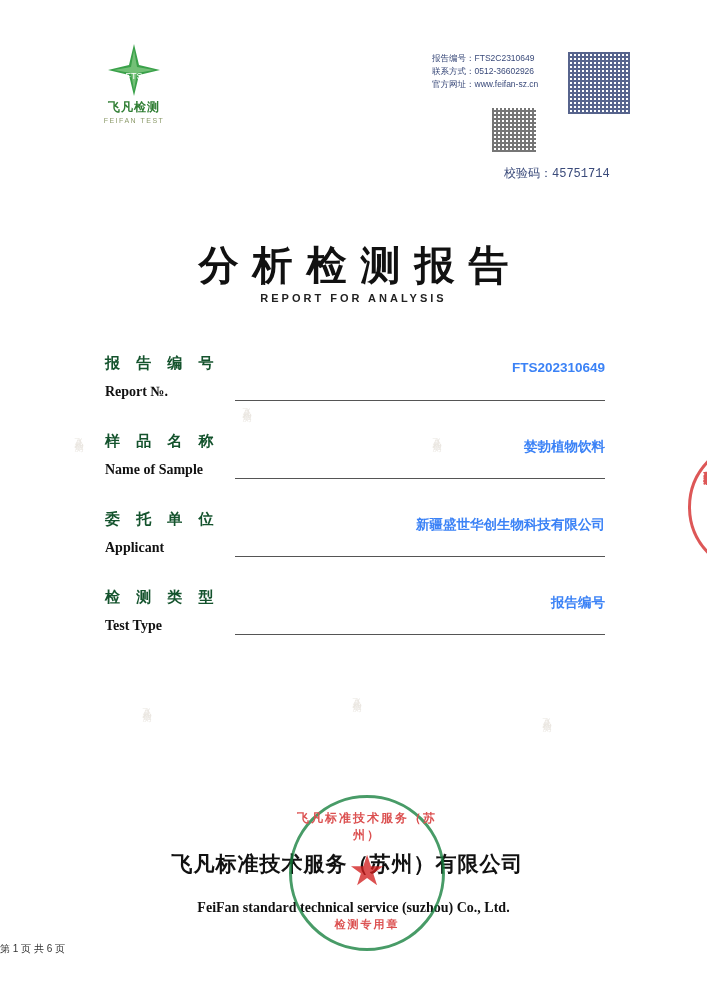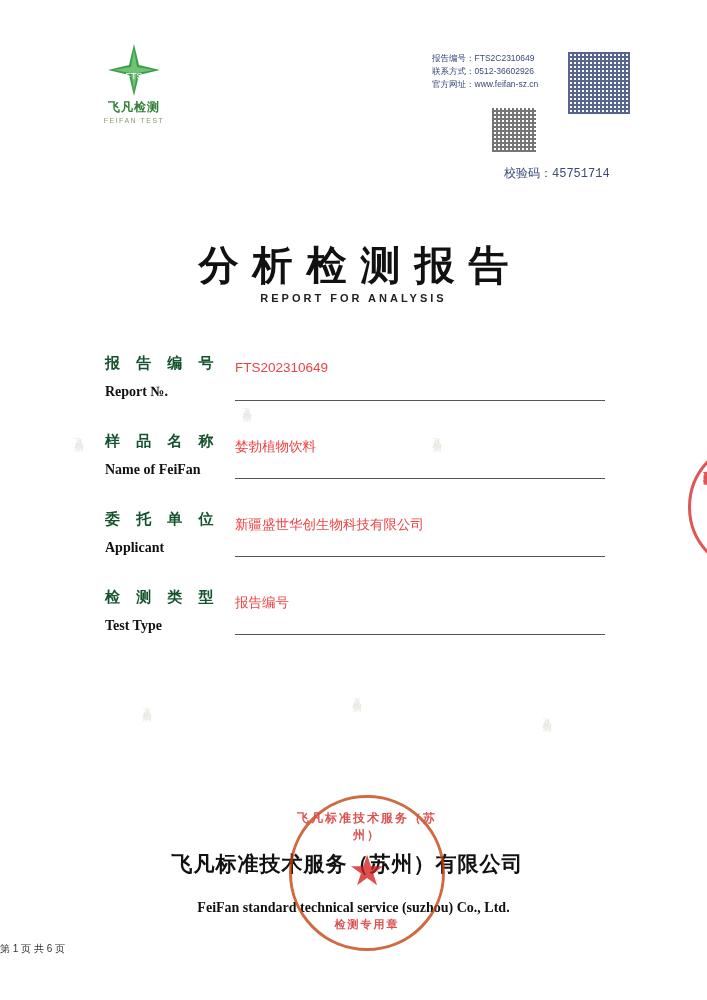--- a/index.html
+++ b/index.html
@@ -154,25 +154,25 @@
     font-size: 14px;
     font-weight: bold;
     color: #111;
     white-space: nowrap;
   }
   .field-value {
     position: absolute;
     left: 130px;
     right: 0;
     top: 12px;
-    text-align: left;
+    text-align: right;
     font-family: "Liberation Sans", sans-serif;
     font-size: 13.5px;
-    font-weight: normal;
-    color: #ef4444;
+    font-weight: bold;
+    color: #3b82f6;
   }
   .field-line {
     position: absolute;
     left: 130px;
     right: 0;
     top: 52px;
     border-bottom: 1px solid #555;
   }
 
   
@@ -206,21 +206,21 @@
     color: #333;
   }
 
   
   .stamp-main {
     position: absolute;
     left: 289px;
     top: 795px;
     width: 150px;
     height: 150px;
-    border: 3px solid #c2410c;
+    border: 3px solid #15803d;
     border-radius: 50%;
     opacity: 0.78;
     pointer-events: none;
   }
   .stamp-main .star {
     position: absolute;
     left: 50%;
     top: 50%;
     width: 40px;
     height: 40px;
@@ -330,21 +330,21 @@
 
   <div class="field">
     <div class="field-label-cn">报 告 编 号</div>
     <div class="field-label-en">Report №.</div>
     <div class="field-value">FTS202310649</div>
     <div class="field-line"></div>
   </div>
 
   <div class="field">
     <div class="field-label-cn">样 品 名 称</div>
-    <div class="field-label-en">Name of FeiFan</div>
+    <div class="field-label-en">Name of Sample</div>
     <div class="field-value">婪勃植物饮料</div>
     <div class="field-line"></div>
   </div>
 
   <div class="field">
     <div class="field-label-cn">委 托 单 位</div>
     <div class="field-label-en">Applicant</div>
     <div class="field-value">新疆盛世华创生物科技有限公司</div>
     <div class="field-line"></div>
   </div>

